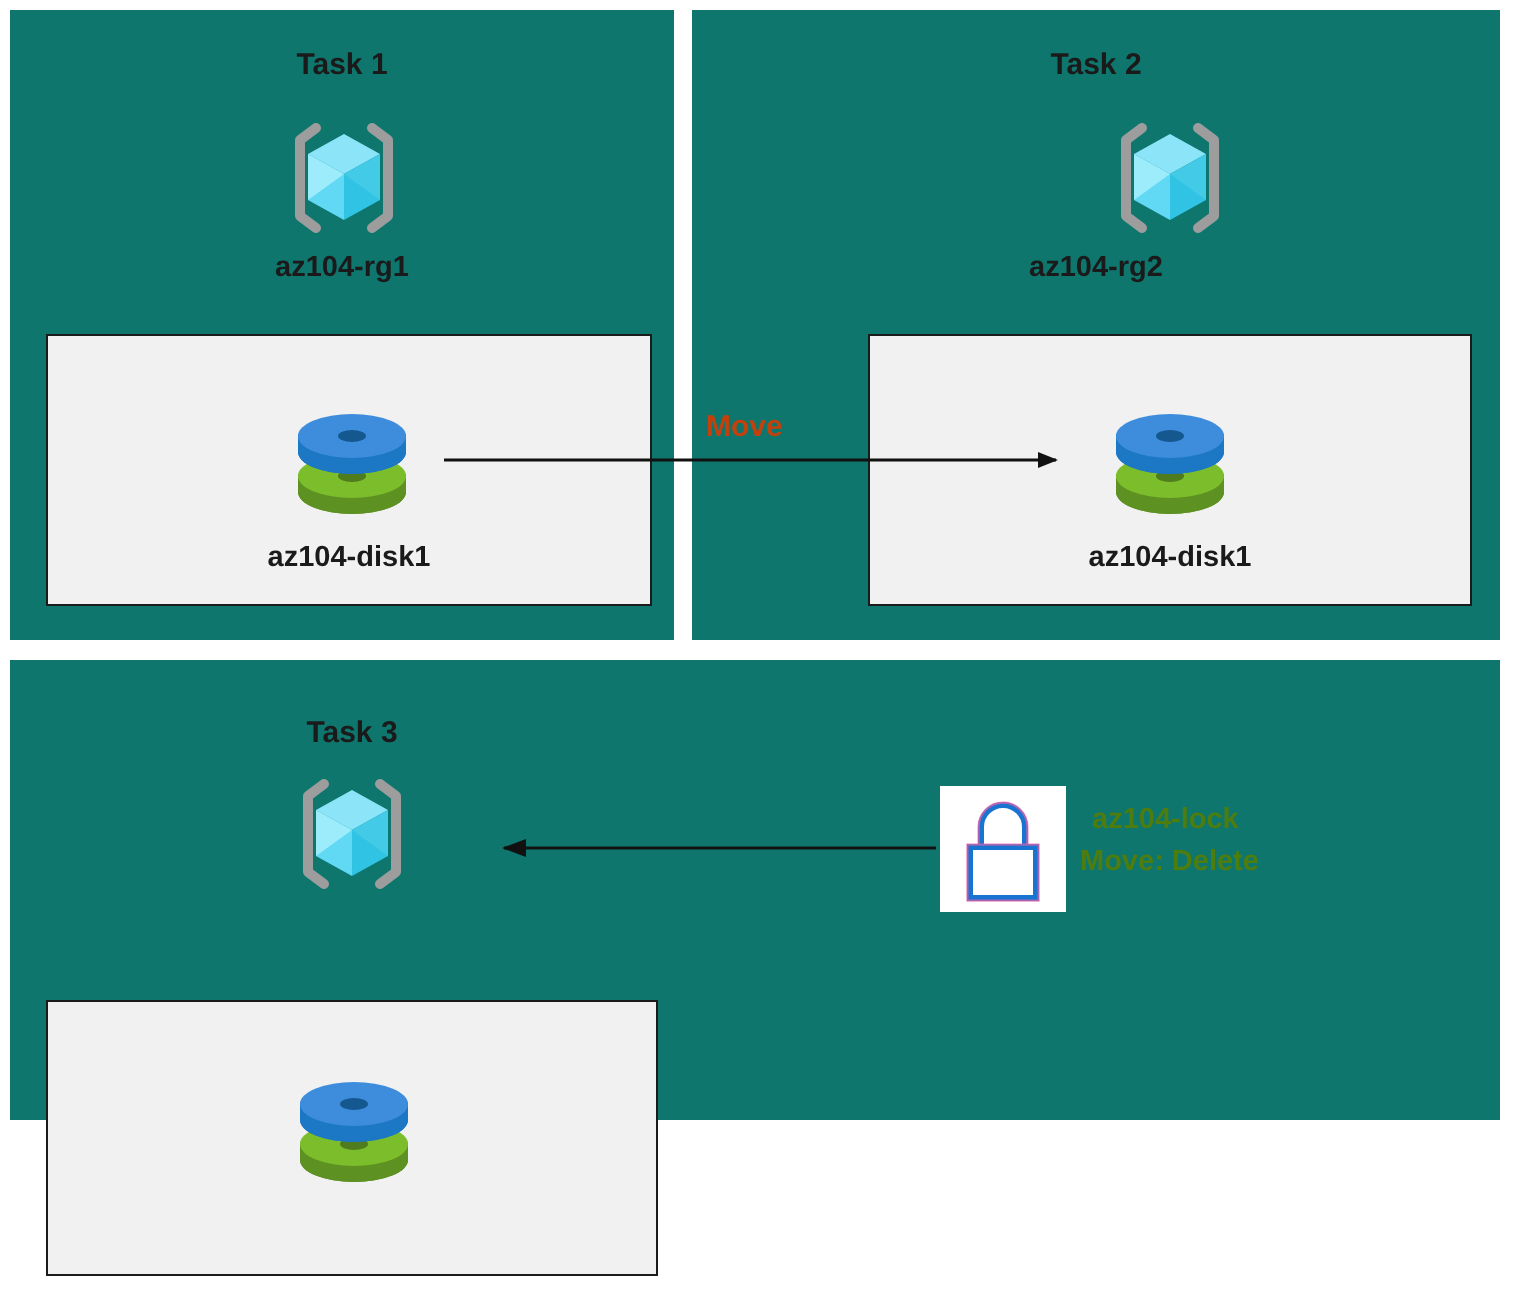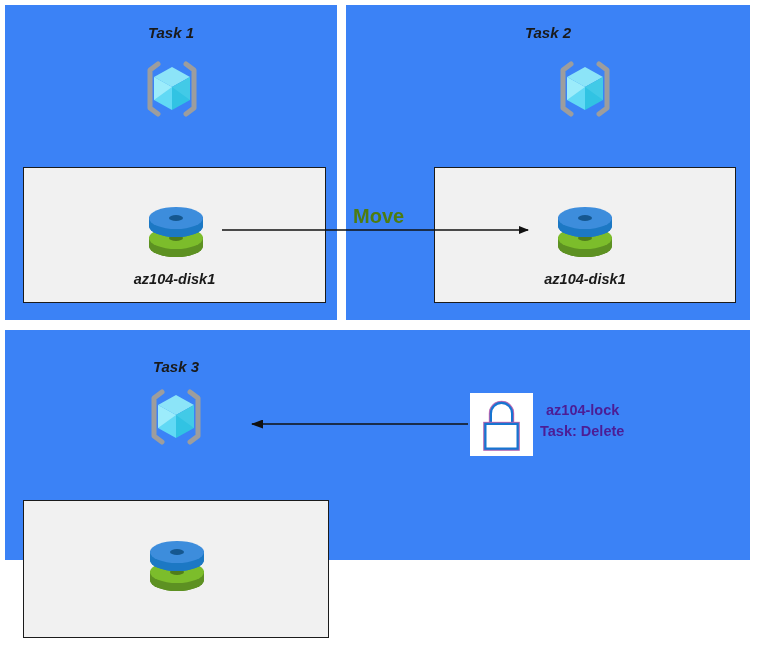--- a/index.html
+++ b/index.html
@@ -17,22 +17,21 @@
   .canvas {
     position: absolute;
     left: 0; top: 0;
     width: 757px;
     height: 653px;
     background: #ffffff;
   }
   
   .panel {
     position: absolute;
-    background: #3b82f6;
-    font-style: italic;
+    background: #0f766e;
   }
   #panel-task1 { left: 5px;   top: 5px;   width: 332px; height: 315px; }
   #panel-task2 { left: 346px; top: 5px;   width: 404px; height: 315px; }
   #panel-task3 { left: 5px;   top: 330px; width: 745px; height: 230px; }
 
   
   .task-title {
     position: absolute;
     font-size: 15px;
     font-weight: bold;
@@ -43,30 +42,30 @@
   .node-label {
     position: absolute;
     font-size: 14.5px;
     font-weight: bold;
     color: #1a1a1a;
     text-align: center;
     white-space: nowrap;
   }
   .edge-label {
     position: absolute;
-    font-size: 20px;
+    font-size: 15px;
+    font-weight: bold;
+    color: #c2410c;
+    white-space: nowrap;
+  }
+  .lock-label {
+    position: absolute;
+    font-size: 14.5px;
     font-weight: bold;
     color: #4d7c0f;
-    white-space: nowrap;
-  }
-  .lock-label {
-    position: absolute;
-    font-size: 14.5px;
-    font-weight: bold;
-    color: #4c1d95;
     white-space: nowrap;
     text-align: center;
     line-height: 1.42;
   }
 
   
   .res-box {
     position: absolute;
     border: 1.6px solid #1b1b1b;
     background: #f1f1f1;
@@ -115,20 +114,21 @@
 
         <path d="M12 17 L30 27 L30 50 L12 40 Z" fill="#61d9f5"></path>
 
         <path d="M48 17 L48 40 L30 50 L30 27 Z" fill="#31c3e3"></path>
 
         <path d="M12 17 L30 27 L12 40 Z" fill="#a7eefb" opacity="0.85"></path>
         <path d="M48 17 L48 40 L30 27 Z" fill="#4ecfea" opacity="0.6"></path>
       </svg>
     </div>
 
+    <div class="node-label" style="left:0; top:121px; width:332px;">az104-rg1</div>
 
     <div class="res-box" id="box-task1"></div>
 
     <div class="icon" style="left:140px; top:199px;">
       <svg width="62" height="56" viewBox="0 0 62 56">
 
         <ellipse cx="31" cy="42" rx="27" ry="11" fill="#5d9122"></ellipse>
         <path d="M4 33 L4 42 A27 11 0 0 0 58 42 L58 33 Z" fill="#5d9122"></path>
         <ellipse cx="31" cy="34" rx="27" ry="11" fill="#7cbd2b"></ellipse>
         <ellipse cx="31" cy="34" rx="7" ry="3" fill="#4f7c1c"></ellipse>
@@ -151,20 +151,21 @@
         <path d="M16 4 L8 10 L8 48 L16 54" fill="none" stroke="#9d9d9d" stroke-width="5" stroke-linecap="round" stroke-linejoin="round"></path>
         <path d="M44 4 L52 10 L52 48 L44 54" fill="none" stroke="#9d9d9d" stroke-width="5" stroke-linecap="round" stroke-linejoin="round"></path>
         <path d="M30 7 L48 17 L30 27 L12 17 Z" fill="#8ce4f8"></path>
         <path d="M12 17 L30 27 L30 50 L12 40 Z" fill="#61d9f5"></path>
         <path d="M48 17 L48 40 L30 50 L30 27 Z" fill="#31c3e3"></path>
         <path d="M12 17 L30 27 L12 40 Z" fill="#a7eefb" opacity="0.85"></path>
         <path d="M48 17 L48 40 L30 27 Z" fill="#4ecfea" opacity="0.6"></path>
       </svg>
     </div>
 
+    <div class="node-label" style="left:0; top:121px; width:404px;">az104-rg2</div>
 
     <div class="res-box" id="box-task2" style="left:88px;"></div>
 
     <div class="icon" style="left:208px; top:199px;">
       <svg width="62" height="56" viewBox="0 0 62 56">
         <ellipse cx="31" cy="42" rx="27" ry="11" fill="#5d9122"></ellipse>
         <path d="M4 33 L4 42 A27 11 0 0 0 58 42 L58 33 Z" fill="#5d9122"></path>
         <ellipse cx="31" cy="34" rx="27" ry="11" fill="#7cbd2b"></ellipse>
         <ellipse cx="31" cy="34" rx="7" ry="3" fill="#4f7c1c"></ellipse>
         <ellipse cx="31" cy="22" rx="27" ry="11" fill="#1c78c4"></ellipse>
@@ -230,15 +231,15 @@
 
       <path d="M20.5 30 L20.5 20.5 A11 11 0 0 1 42.5 20.5 L42.5 30" fill="none" stroke="#1775d1" stroke-width="3"></path>
       <path d="M19.3 30 L19.3 20.5 A11.6 11.6 0 0 1 43.7 20.5 L43.7 30" fill="none" stroke="#e25fa8" stroke-width="1.1" opacity="0.75"></path>
 
       <rect x="15" y="30.5" width="33" height="25.5" fill="none" stroke="#1775d1" stroke-width="3"></rect>
       <rect x="13.7" y="29.3" width="35.6" height="28" fill="none" stroke="#e25fa8" stroke-width="1.1" opacity="0.7"></rect>
     </svg>
   </div>
 
   <div class="lock-label" style="left:546px; top:400px;">az104-lock</div>
-  <div class="lock-label" style="left:540px; top:421px;">Task: Delete</div>
+  <div class="lock-label" style="left:540px; top:421px;">Move: Delete</div>
 
 </div>
 
 </body></html>

